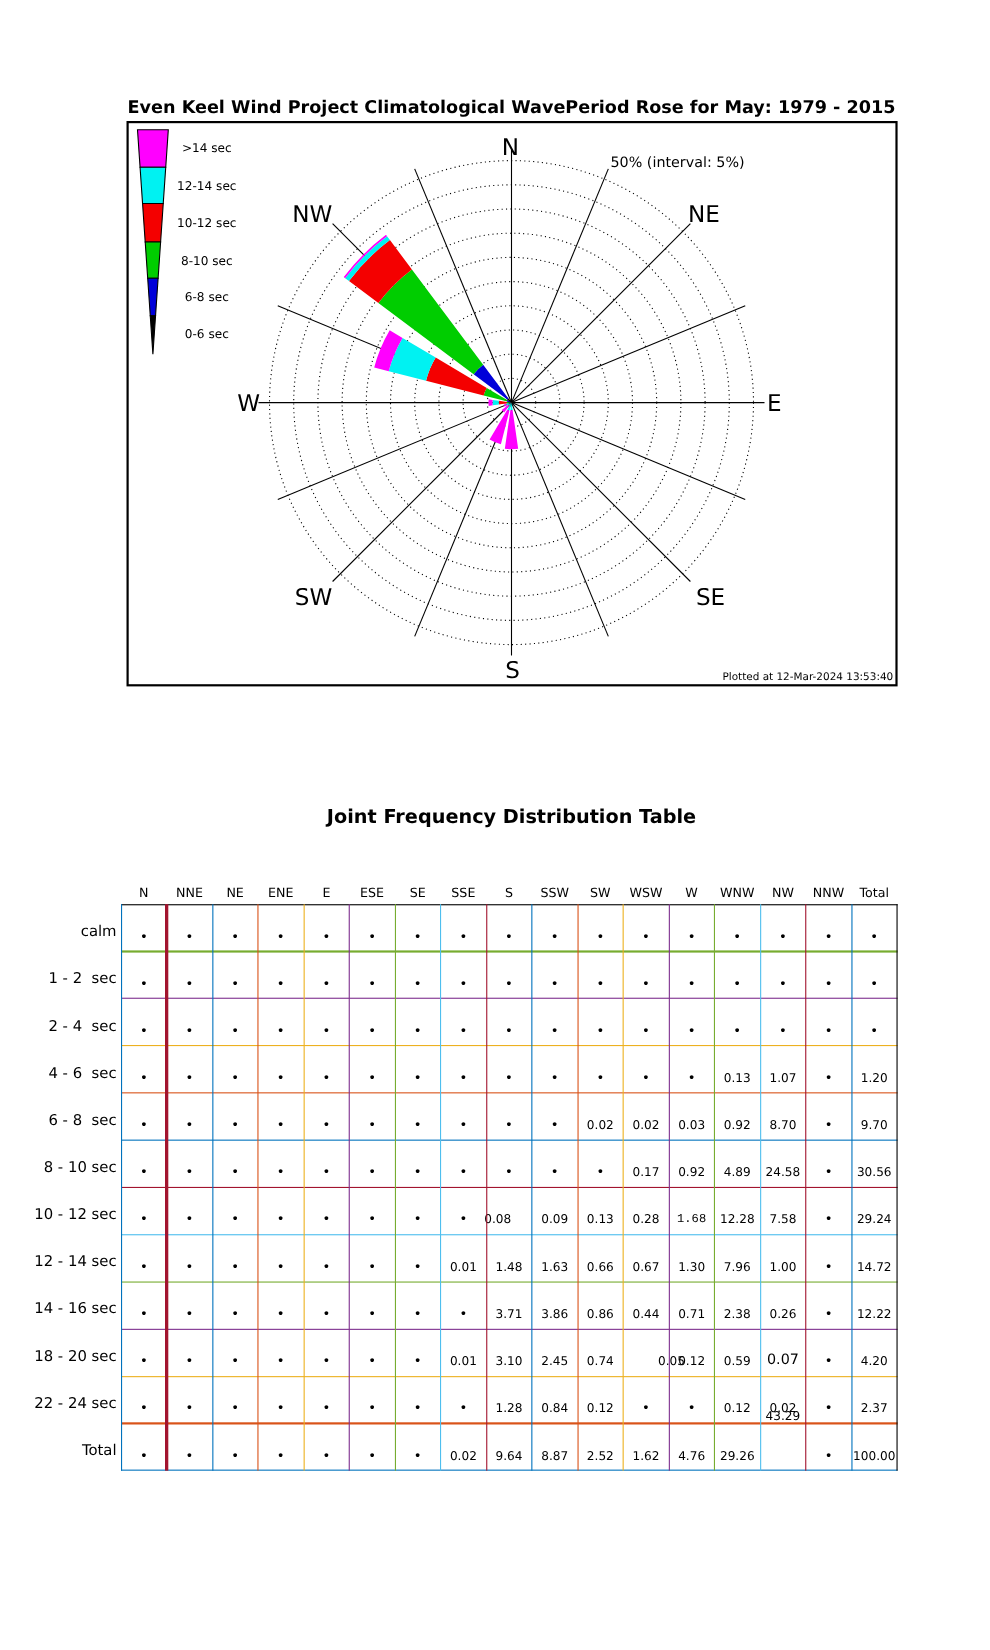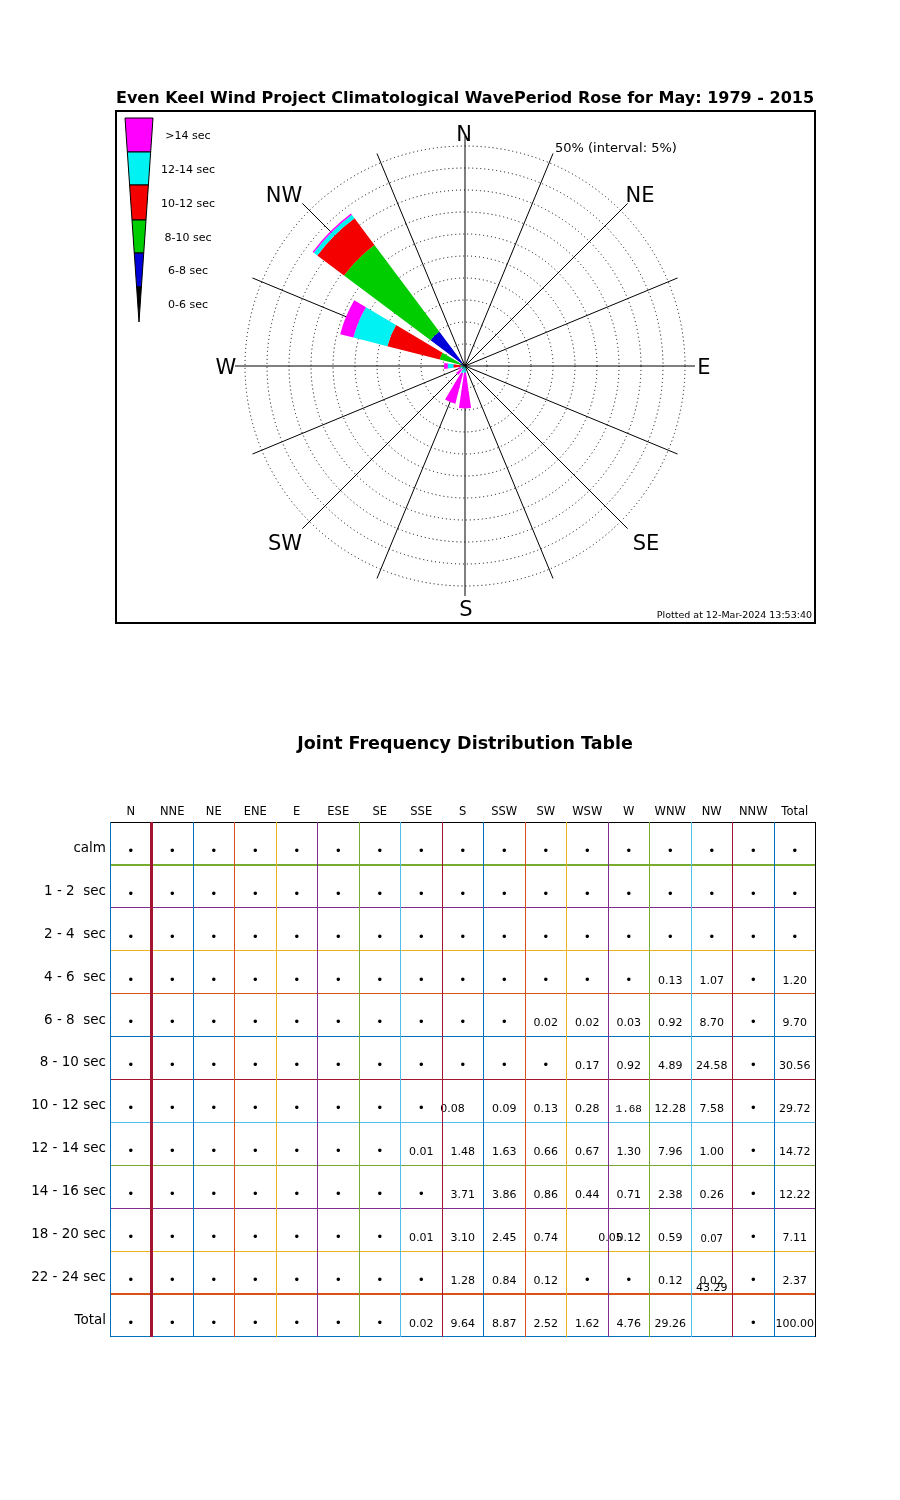--- a/index.html
+++ b/index.html
@@ -246,21 +246,21 @@
       <div class="cell" style="left: 359px; top: 1079.4px; width: 41.5px; height: 42.9px; font-size: 12px;">•</div>
       <div class="cell" style="left: 400.5px; top: 1079.4px; width: 41.5px; height: 42.9px; font-size: 12px;">•</div>
       <div class="cell" style="left: 442px; top: 1079.4px; width: 21px; height: 42.9px; font-size: 11px;">0.08</div>
       <div class="cell" style="left: 483.5px; top: 1079.4px; width: 41.5px; height: 42.9px; font-size: 11px;">0.09</div>
       <div class="cell" style="left: 525px; top: 1079.4px; width: 41.5px; height: 42.9px; font-size: 11px;">0.13</div>
       <div class="cell" style="left: 566.5px; top: 1079.4px; width: 41.5px; height: 42.9px; font-size: 11px;">0.28</div>
       <div class="cell" style="left: 608px; top: 1079.4px; width: 41.5px; height: 42.9px; font-size: 11px; font-family: Liberation Mono, monospace;">1.68</div>
       <div class="cell" style="left: 649.5px; top: 1079.4px; width: 41.5px; height: 42.9px; font-size: 11px;">12.28</div>
       <div class="cell" style="left: 691px; top: 1079.4px; width: 41.5px; height: 42.9px; font-size: 11px;">7.58</div>
       <div class="cell" style="left: 732.5px; top: 1079.4px; width: 41.5px; height: 42.9px; font-size: 12px;">•</div>
-      <div class="cell" style="left: 774px; top: 1079.4px; width: 41.5px; height: 42.9px; font-size: 11px;">29.72</div>
+      <div class="cell" style="left: 774px; top: 1079.4px; width: 41.5px; height: 42.9px; font-size: 11px;">29.24</div>
       <div class="cell" style="left: 110px; top: 1122.3px; width: 41.5px; height: 42.9px; font-size: 12px;">•</div>
       <div class="cell" style="left: 151.5px; top: 1122.3px; width: 41.5px; height: 42.9px; font-size: 12px;">•</div>
       <div class="cell" style="left: 193px; top: 1122.3px; width: 41.5px; height: 42.9px; font-size: 12px;">•</div>
       <div class="cell" style="left: 234.5px; top: 1122.3px; width: 41.5px; height: 42.9px; font-size: 12px;">•</div>
       <div class="cell" style="left: 276px; top: 1122.3px; width: 41.5px; height: 42.9px; font-size: 12px;">•</div>
       <div class="cell" style="left: 317.5px; top: 1122.3px; width: 41.5px; height: 42.9px; font-size: 12px;">•</div>
       <div class="cell" style="left: 359px; top: 1122.3px; width: 41.5px; height: 42.9px; font-size: 12px;">•</div>
       <div class="cell" style="left: 400.5px; top: 1122.3px; width: 41.5px; height: 42.9px; font-size: 11px;">0.01</div>
       <div class="cell" style="left: 442px; top: 1122.3px; width: 41.5px; height: 42.9px; font-size: 11px;">1.48</div>
       <div class="cell" style="left: 483.5px; top: 1122.3px; width: 41.5px; height: 42.9px; font-size: 11px;">1.63</div>
@@ -295,23 +295,23 @@
       <div class="cell" style="left: 276px; top: 1208.1px; width: 41.5px; height: 42.9px; font-size: 12px;">•</div>
       <div class="cell" style="left: 317.5px; top: 1208.1px; width: 41.5px; height: 42.9px; font-size: 12px;">•</div>
       <div class="cell" style="left: 359px; top: 1208.1px; width: 41.5px; height: 42.9px; font-size: 12px;">•</div>
       <div class="cell" style="left: 400.5px; top: 1208.1px; width: 41.5px; height: 42.9px; font-size: 11px;">0.01</div>
       <div class="cell" style="left: 442px; top: 1208.1px; width: 41.5px; height: 42.9px; font-size: 11px;">3.10</div>
       <div class="cell" style="left: 483.5px; top: 1208.1px; width: 41.5px; height: 42.9px; font-size: 11px;">2.45</div>
       <div class="cell" style="left: 525px; top: 1208.1px; width: 41.5px; height: 42.9px; font-size: 11px;">0.74</div>
       <div class="cell" style="left: 566.5px; top: 1208.1px; width: 41.5px; height: 42.9px; font-size: 11px; padding-left: 44px;">0.05</div>
       <div class="cell" style="left: 608px; top: 1208.1px; width: 41.5px; height: 42.9px; font-size: 11px;">0.12</div>
       <div class="cell" style="left: 649.5px; top: 1208.1px; width: 41.5px; height: 42.9px; font-size: 11px;">0.59</div>
-      <div class="cell" style="left: 691px; top: 1208.1px; width: 41.5px; height: 42.9px; font-size: 10px;">0.07</div>
+      <div class="cell" style="left: 691px; top: 1208.1px; width: 41.5px; height: 42.9px; font-size: 13px;">0.07</div>
       <div class="cell" style="left: 732.5px; top: 1208.1px; width: 41.5px; height: 42.9px; font-size: 12px;">•</div>
-      <div class="cell" style="left: 774px; top: 1208.1px; width: 41.5px; height: 42.9px; font-size: 11px;">7.11</div>
+      <div class="cell" style="left: 774px; top: 1208.1px; width: 41.5px; height: 42.9px; font-size: 11px;">4.20</div>
       <div class="cell" style="left: 110px; top: 1251px; width: 41.5px; height: 42.9px; font-size: 12px;">•</div>
       <div class="cell" style="left: 151.5px; top: 1251px; width: 41.5px; height: 42.9px; font-size: 12px;">•</div>
       <div class="cell" style="left: 193px; top: 1251px; width: 41.5px; height: 42.9px; font-size: 12px;">•</div>
       <div class="cell" style="left: 234.5px; top: 1251px; width: 41.5px; height: 42.9px; font-size: 12px;">•</div>
       <div class="cell" style="left: 276px; top: 1251px; width: 41.5px; height: 42.9px; font-size: 12px;">•</div>
       <div class="cell" style="left: 317.5px; top: 1251px; width: 41.5px; height: 42.9px; font-size: 12px;">•</div>
       <div class="cell" style="left: 359px; top: 1251px; width: 41.5px; height: 42.9px; font-size: 12px;">•</div>
       <div class="cell" style="left: 400.5px; top: 1251px; width: 41.5px; height: 42.9px; font-size: 12px;">•</div>
       <div class="cell" style="left: 442px; top: 1251px; width: 41.5px; height: 42.9px; font-size: 11px;">1.28</div>
       <div class="cell" style="left: 483.5px; top: 1251px; width: 41.5px; height: 42.9px; font-size: 11px;">0.84</div>

